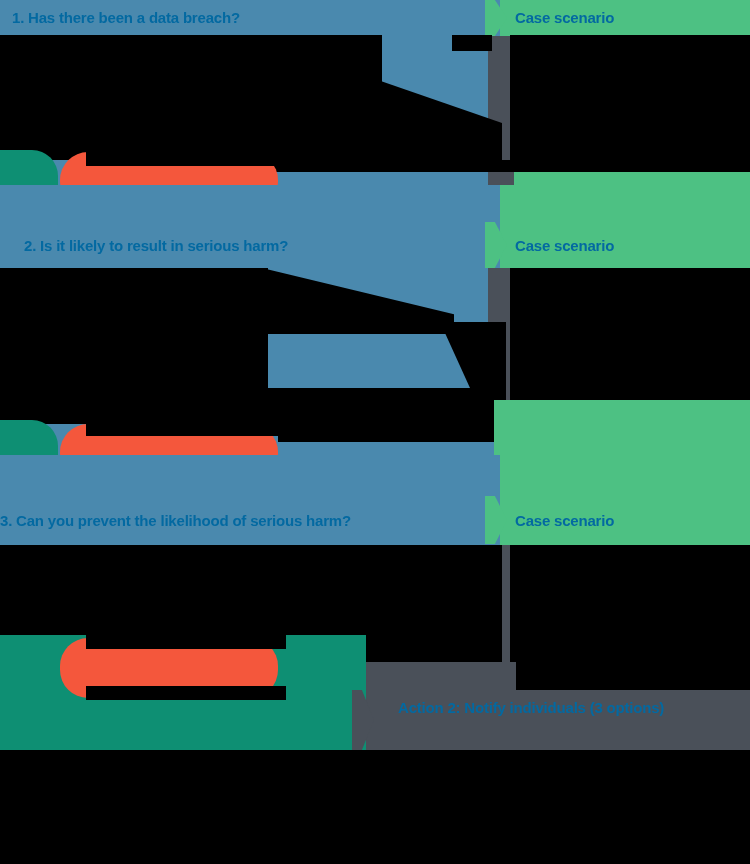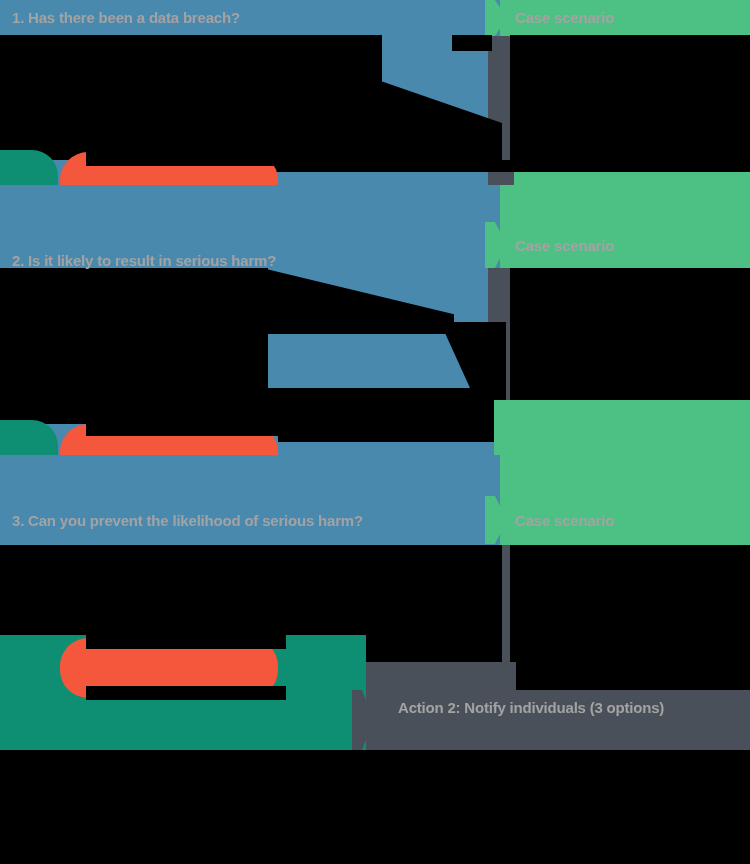--- a/index.html
+++ b/index.html
@@ -19,21 +19,21 @@
   }
 
   
   .band {
     position: absolute;
     display: flex;
     align-items: center;
     box-sizing: border-box;
   }
   .band-label {
-    color: #a3a3a3;
+    color: #0369a1;
     font-weight: bold;
     font-size: 15px;
     letter-spacing: -0.2px;
     white-space: nowrap;
     line-height: 1;
   }
 
   
   .redact {
     position: absolute;
@@ -101,21 +101,21 @@
 
   <div class="panel" style="left:0px; top:420px; width:58px; height:62px; background:#0E8F73;
               border-radius: 0 26px 26px 0;"></div>
   <div class="panel" style="left:60px; top:424px; width:218px; height:58px; background:#F4573C;
               border-radius: 28px;"></div>
   <div class="redact" style="left:86px; top:420px; width:200px; height:16px;"></div>
   <div class="redact" style="left:86px; top:468px; width:200px; height:16px;"></div>
   <div class="redact" style="left:278px; top:424px; width:232px; height:18px;"></div>
   <div class="redact" style="left:278px; top:468px; width:232px; height:16px;"></div>
 
-  <div class="band" style="left:0px; top:222px; width:414px; height:46px; padding-left:12px;align-items:flex-end;">
+  <div class="band" style="left:0px; top:222px; width:414px; height:46px; padding-left:24px;">
     <span class="band-label">2. Is it likely to result in serious harm?</span>
   </div>
   <div class="band" style="left:507px; top:222px; width:243px; height:46px; padding-left:8px;">
     <span class="band-label">Case scenario</span>
   </div>
 
   <div class="panel" style="left:494px; top:400px; width:256px; height:330px; background:#4DC183;"></div>
   <div class="panel" style="left:0px; top:455px; width:500px; height:275px; background:#4A89AE;"></div>
   <div class="panel" style="left:488px; top:545px; width:26px; height:190px; background:#4A5059;"></div>
 
@@ -129,21 +129,21 @@
   <div class="redact" style="left:0px; top:683px; width:750px; height:8px;"></div>
   <div class="redact" style="left:452px; top:545px; width:40px; height:16px;"></div>
 
   <div class="panel" style="left:0px; top:635px; width:58px; height:70px; background:#0E8F73;
               border-radius: 0 26px 26px 0;"></div>
   <div class="panel" style="left:60px; top:638px; width:218px; height:60px; background:#F4573C;
               border-radius: 28px;"></div>
   <div class="redact" style="left:86px; top:635px; width:200px; height:16px;"></div>
   <div class="redact" style="left:86px; top:684px; width:200px; height:16px;"></div>
 
-  <div class="band" style="left:0px; top:496px; width:530px; height:48px; padding-left:12px;">
+  <div class="band" style="left:0px; top:496px; width:530px; height:48px; ">
     <span class="band-label">3. Can you prevent the likelihood of serious harm?</span>
   </div>
   <div class="band" style="left:507px; top:496px; width:243px; height:48px; padding-left:8px;">
     <span class="band-label">Case scenario</span>
   </div>
 
   <div class="panel" style="left:0px; top:635px; width:366px; height:115px; background:#0E8F73;"></div>
   <div class="panel" style="left:366px; top:690px; width:384px; height:60px; background:#4A5059;"></div>
   <div class="panel" style="left:366px; top:662px; width:150px; height:60px; background:#4A5059;"></div>
 

